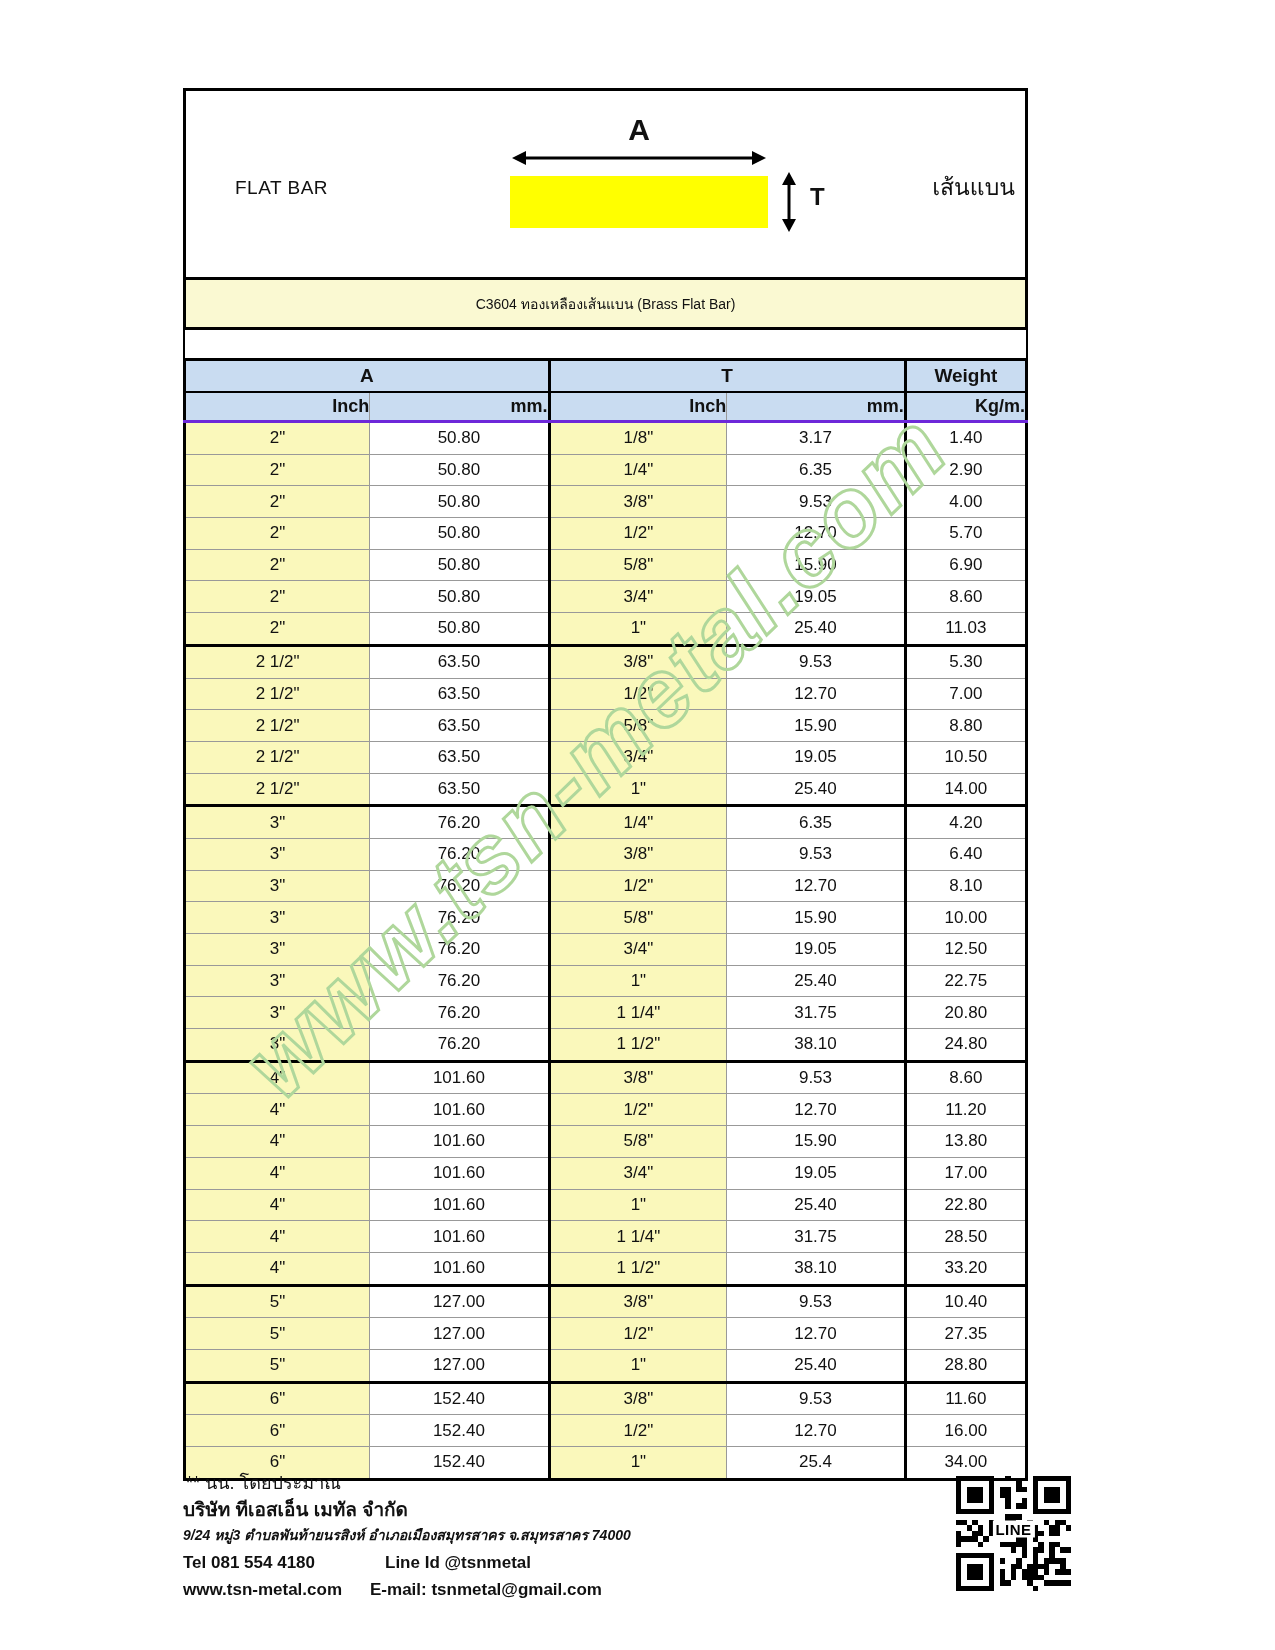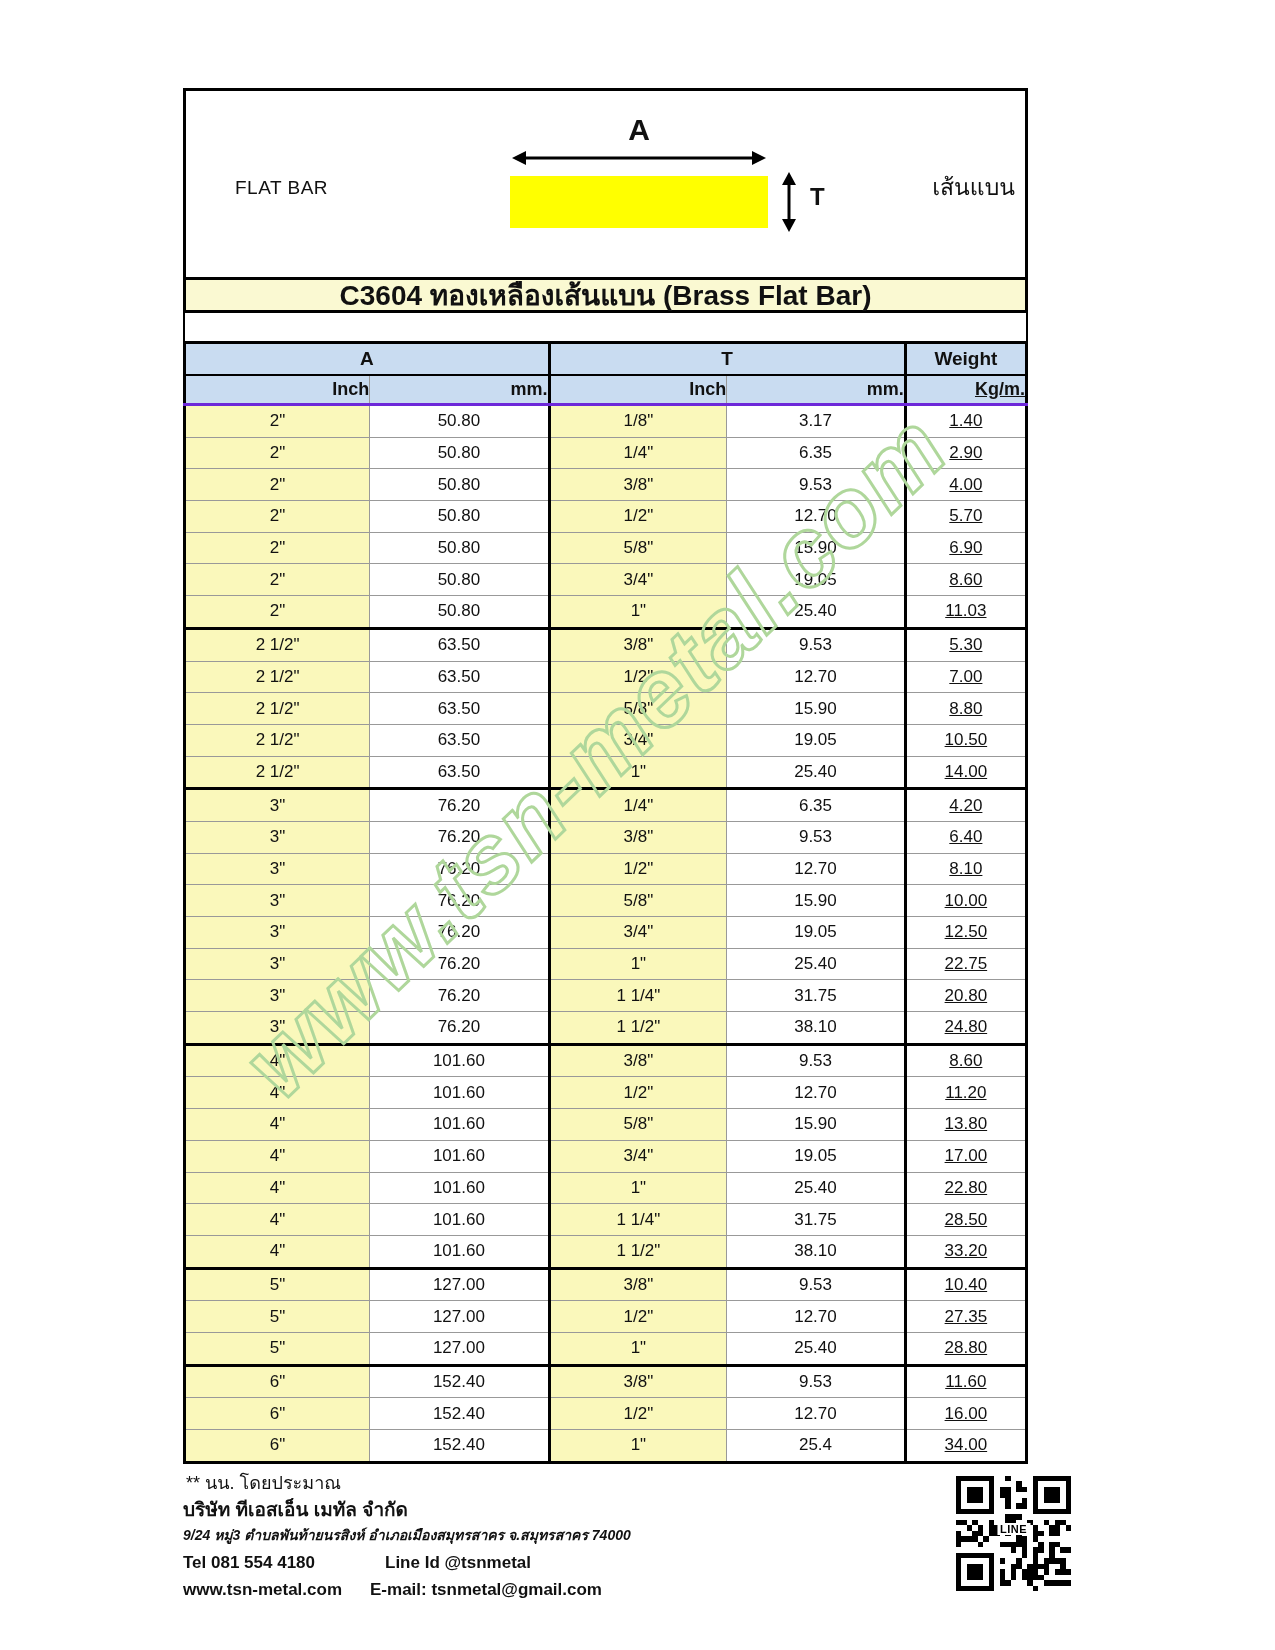--- a/index.html
+++ b/index.html
@@ -14,23 +14,23 @@
   .top-box{position:relative;height:192px;border:3px solid #000;box-sizing:border-box;background:#fff;}
   .flat-bar-label{position:absolute;left:49px;top:86px;font-size:19px;letter-spacing:.5px;}
   .thai-label{position:absolute;right:10px;top:78px;font-size:23px;}
   .dim-a-label{position:absolute;left:324px;top:22px;width:258px;text-align:center;font-size:30px;font-weight:bold;}
   .arrow-a{position:absolute;left:324px;top:58px;width:258px;height:18px;}
   .bar-shape{position:absolute;left:324px;top:85px;width:258px;height:52px;background:var(--bar,#ffff00);}
   .arrow-t{position:absolute;left:594px;top:80px;width:18px;height:62px;}
   .dim-t-label{position:absolute;left:624px;top:92px;font-size:24px;font-weight:bold;}
 
   
-  .title-bar{height:33px;background:var(--title-bg,#faf9d2);border:3px solid #000;border-top:none;
+  .title-bar{height:50px;background:var(--title-bg,#faf9d2);border:3px solid #000;border-top:none;
     box-sizing:border-box;display:flex;align-items:center;justify-content:center;
-    font-size:28px;font-weight:bold;}
+    font-size:14px;font-weight:normal;}
   .gap-row{height:28px;border-left:2px solid #000;border-right:2px solid #000;box-sizing:border-box;background:#fff;}
 
   
   table.spec{width:100%;border-collapse:collapse;table-layout:fixed;}
   table.spec th,table.spec td{text-align:center;vertical-align:middle;padding:0;}
   thead tr.group th{background:var(--header-bg,#c9dcf1);font-size:19px;font-weight:bold;height:30px;
     border-top:3px solid #000;border-bottom:2px solid #000;}
   thead tr.sub th{background:var(--header-bg,#c9dcf1);font-size:18px;font-weight:bold;height:27px;
     border-bottom:3px solid #6d28d9;text-align:right;}
   table.spec td{font-size:17px;height:30.7px;border-bottom:1px solid #999;background:#fff;}
@@ -38,21 +38,21 @@
   table.spec tr.group-end td{border-bottom:3px solid #000;}
   table.spec tbody tr:last-child td{border-bottom:3px solid #000;}
   
   table.spec th.gA{border-left:3px solid #000;border-right:3px solid #000;}
   table.spec th.gT{border-right:3px solid #000;}
   table.spec th.gW{border-right:3px solid #000;}
   table.spec .c1{border-left:3px solid #000;border-right:1px solid #999;}
   table.spec .c2{border-right:3px solid #000;}
   table.spec .c3{border-right:1px solid #999;}
   table.spec .c4{border-right:3px solid #000;}
-  table.spec .c5{border-right:3px solid #000;text-decoration:underline;}
+  table.spec .c5{border-right:3px solid #000;}
 
   
   .watermark{position:absolute;left:595px;top:755px;
     transform:translate(-50%,-50%) rotate(-44deg);
     font-size:96px;font-weight:bold;font-style:italic;letter-spacing:2px;white-space:nowrap;
     color:transparent;-webkit-text-stroke:3px var(--wm,#afd79b);
     pointer-events:none;z-index:5;}
 
   
   .note{position:absolute;left:186px;top:1468px;font-size:18px;}
@@ -61,21 +61,21 @@
   .address{font-size:14px;font-style:italic;}
   .contact-line{font-size:17px;margin-top:7px;}
   .contact-line .sp{display:inline-block;width:70px;}
   .web-line{font-size:17px;margin-top:7px;}
   .web-line .sp{display:inline-block;width:28px;}
 
   
   .qr-wrap{position:absolute;left:956px;top:1476px;width:115px;height:115px;}
   .qr-wrap svg{width:100%;height:100%;shape-rendering:crispEdges;}
   .qr-label{position:absolute;left:50%;top:46%;transform:translate(-50%,-50%);
-    background:#fff;color:#000;font-weight:bold;font-size:11px;padding:0 3px;letter-spacing:.5px;}
+    background:#fff;color:#000;font-weight:bold;font-size:15px;padding:0 3px;letter-spacing:.5px;}
 </style>
 </head>
 <body>
 
 <div class="sheet">
 
   <div class="top-box">
     <div class="flat-bar-label">FLAT BAR</div>
 
     <div class="dim-a-label">A</div>

